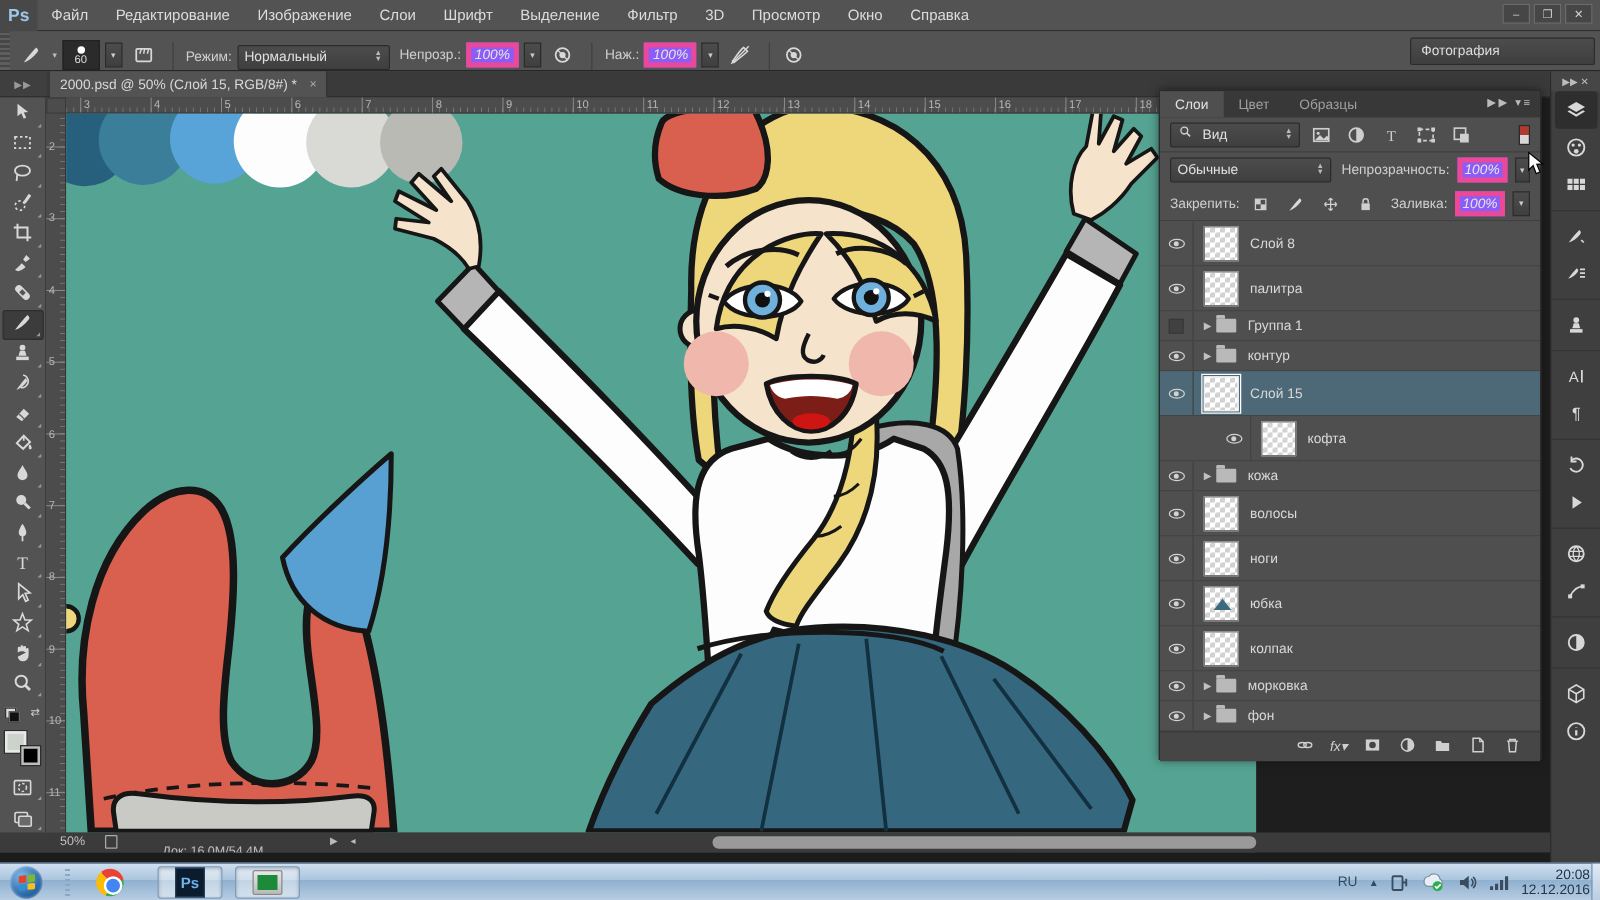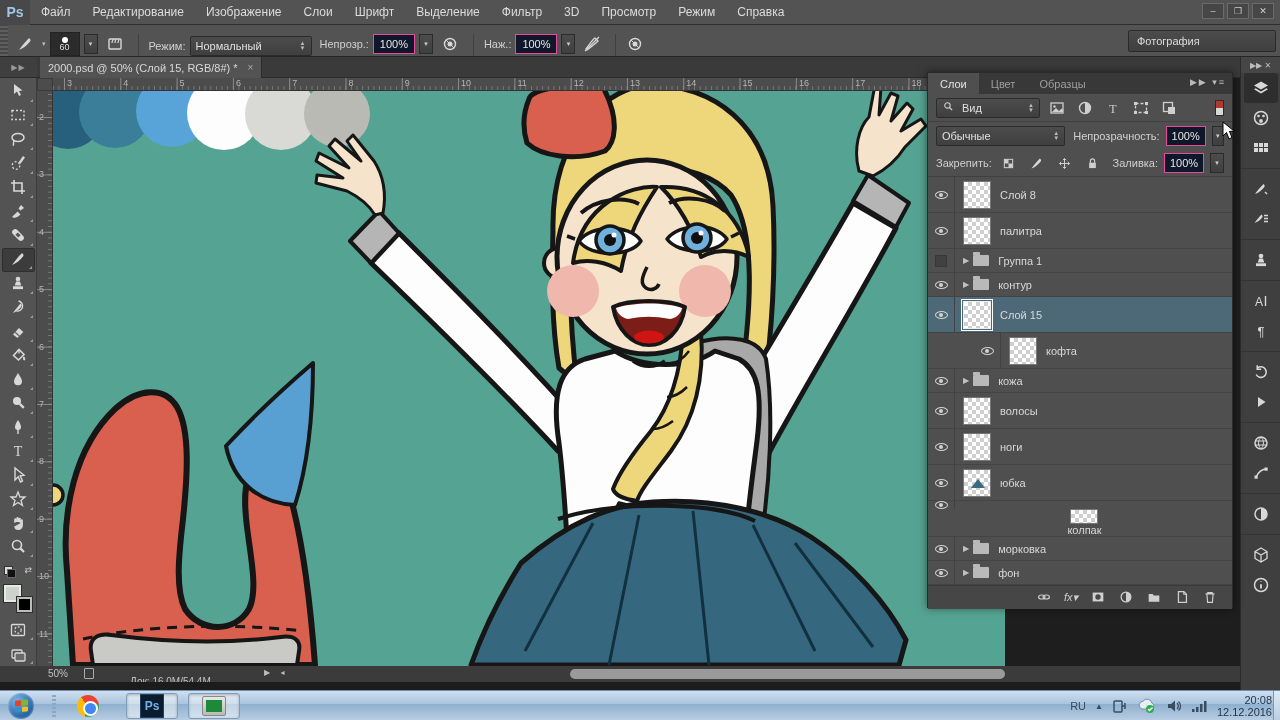--- a/index.html
+++ b/index.html
@@ -21,22 +21,22 @@
   
   .optionsbar{position:absolute;left:0;top:25px;width:1280px;height:32px;background:#535353;
               border-bottom:1px solid #262626;display:flex;align-items:flex-end;}
   .grip{width:8px;height:100%;background:repeating-linear-gradient(0deg,#5e5e5e 0 2px,#474747 2px 4px);}
   .ob-sep{width:1px;height:22px;background:#404040;margin:0 6px;}
   .ob-group{display:flex;align-items:center;gap:4px;padding:0 4px;}
   .ob-label{color:#cfcfcf;}
   .select{background:linear-gradient(#4c4c4c,#3f3f3f);border:1px solid #2b2b2b;border-radius:2px;
           height:20px;display:flex;align-items:center;padding:0 5px;color:#e0e0e0;gap:6px;}
   .updown{display:inline-flex;flex-direction:column;font-size:6px;line-height:5px;color:#bbb;margin-left:auto;}
-  .val-box{background:#0f172a;border:1px solid #ec4899;height:20px;min-width:42px;display:flex;
-           align-items:center;justify-content:center;color:#e6e6e6;}
+  .val-box{background:#8b5cf6;border:4px solid #ec4899;height:20px;min-width:42px;display:flex;
+           align-items:center;justify-content:center;color:#e6e6e6;font-style:italic;}
   .drop-btn{width:14px;height:20px;background:linear-gradient(#4c4c4c,#3f3f3f);border:1px solid #2b2b2b;
             color:#ccc;font-size:7px;display:flex;align-items:center;justify-content:center;}
   .brush-tip{width:30px;height:24px;background:#2b2b2b;border:1px solid #222;display:flex;flex-direction:column;
              align-items:center;justify-content:center;color:#ddd;font-size:9px;line-height:9px;}
   .brush-tip .dot{width:6px;height:6px;border-radius:50%;background:#fff;}
   .tool-icon-btn{width:26px;height:24px;display:flex;align-items:center;justify-content:center;}
   .workspace-btn{position:absolute;right:4px;top:5px;width:148px;height:22px;background:linear-gradient(#4c4c4c,#3f3f3f);
                  border:1px solid #2b2b2b;border-radius:2px;display:flex;align-items:center;padding:0 8px;color:#ddd;}
 
   
@@ -166,21 +166,21 @@
     <div id="menu-items" style="display:flex;">
         <span class="menu-item">Файл</span>
         <span class="menu-item">Редактирование</span>
         <span class="menu-item">Изображение</span>
         <span class="menu-item">Слои</span>
         <span class="menu-item">Шрифт</span>
         <span class="menu-item">Выделение</span>
         <span class="menu-item">Фильтр</span>
         <span class="menu-item">3D</span>
         <span class="menu-item">Просмотр</span>
-        <span class="menu-item">Режим</span>
+        <span class="menu-item">Окно</span>
         <span class="menu-item">Справка</span>
       </div>
     <div class="win-controls" id="win-controls">
         <span class="win-btn">–</span>
         <span class="win-btn">❐</span>
         <span class="win-btn">✕</span>
       </div>
   </div>
 
   <div class="optionsbar">
@@ -791,21 +791,21 @@
         </div>
         <div class="layer-row" style="height: 36px;">
           <div class="eye-cell">
             <span class="eye"></span>
           </div>
           <span class="thumb">
             <span class="wedge"></span>
           </span>
           <span class="layer-name">юбка</span>
         </div>
-        <div class="layer-row" style="height: 36px; flex-direction: column;">
+        <div class="layer-row" style="height: 36px;">
           <div class="eye-cell">
             <span class="eye"></span>
           </div>
           <span class="thumb"></span>
           <span class="layer-name">колпак</span>
         </div>
         <div class="layer-row" style="height: 24px;">
           <div class="eye-cell">
             <span class="eye"></span>
           </div>

